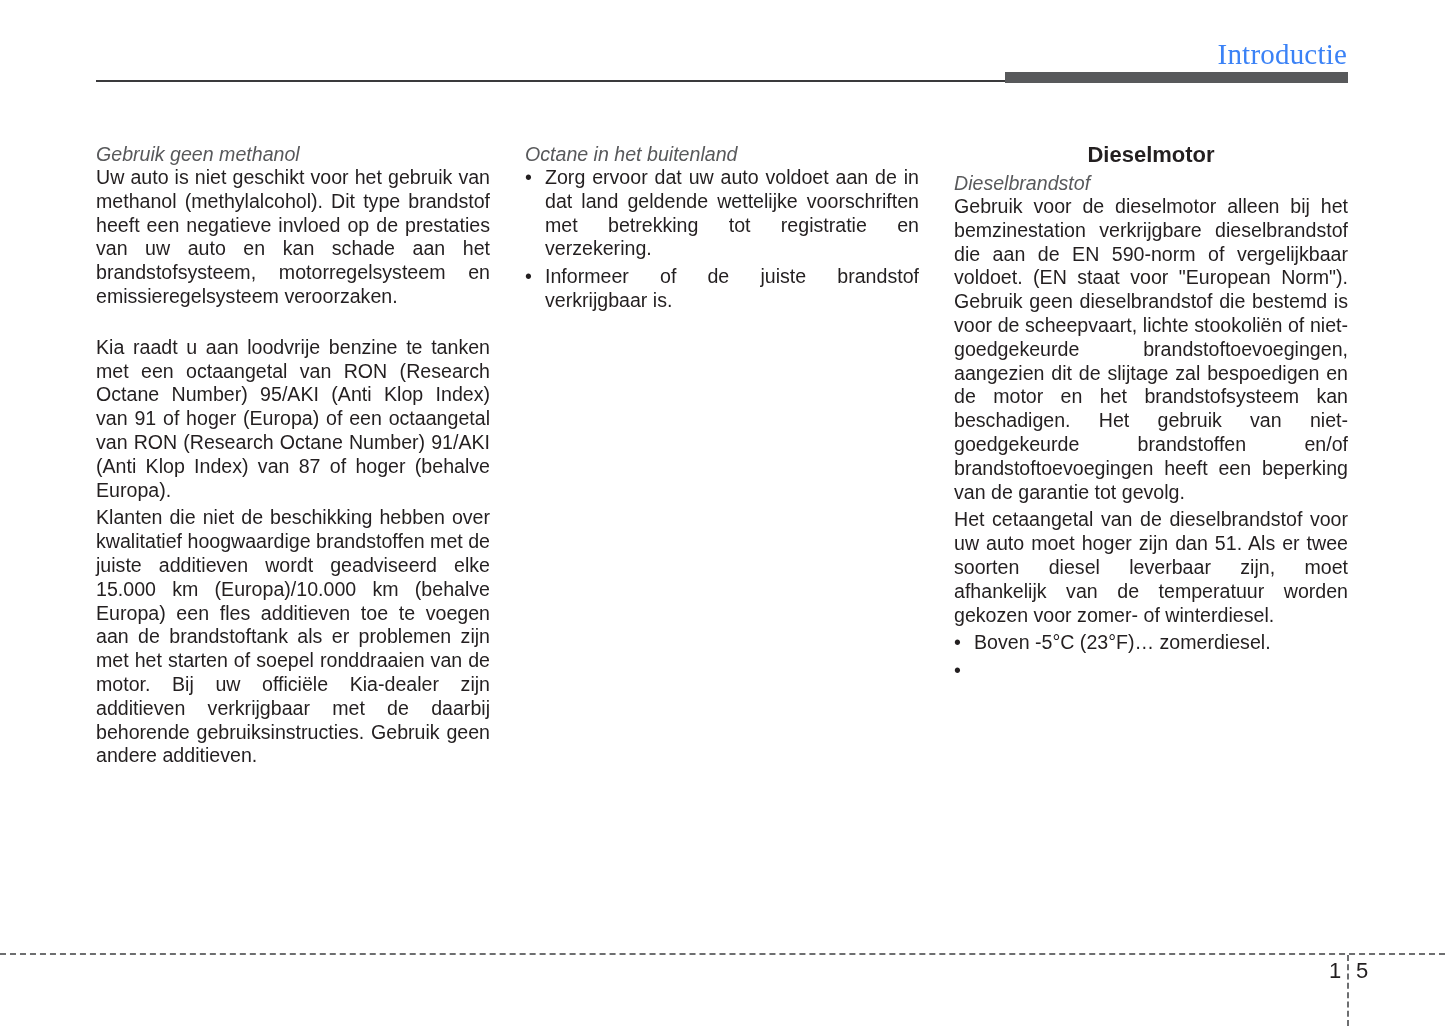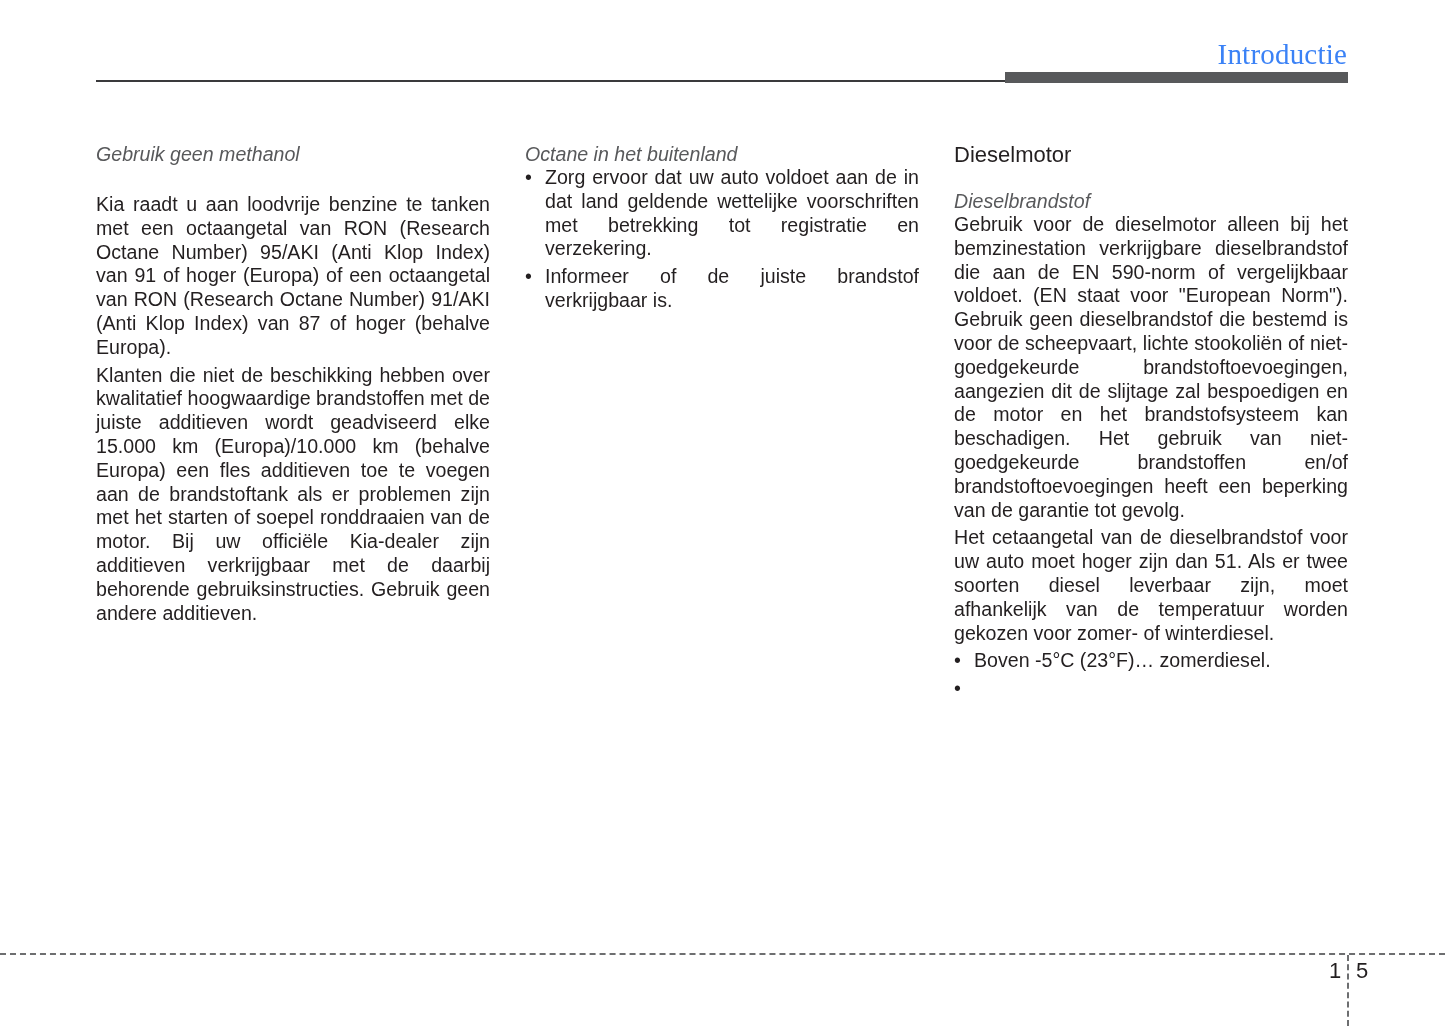--- a/index.html
+++ b/index.html
@@ -9,21 +9,21 @@
                   font-size: 29px; color: #3b82f6; letter-spacing: 0.2px; }
   .header-rule-thin { position: absolute; left: 96px; top: 80px; width: 910px; height: 2px; background: #3a3a3c; }
   .header-rule-thick { position: absolute; left: 1005px; top: 72px; width: 343px; height: 11px; background: #58595b; }
 
   .col { position: absolute; top: 142px; width: 394px; font-size: 19.6px; line-height: 23.8px; }
   .col1 { left: 96px; }
   .col2 { left: 525px; }
   .col3 { left: 954px; }
 
   .subhead { font-style: italic; font-weight: normal; color: #58595b; font-size: 19.6px; line-height: 24px; margin: 0; }
-  .section-title { font-weight: normal; font-size: 22px; line-height: 26px; color: #231f20; margin: 0 0 21px 0; }
+  .section-title { font-weight: bold; font-size: 22px; line-height: 26px; color: #231f20; margin: 0 0 3px 0; text-align: center; }
   p.body { margin: 0 0 4px 0; text-align: justify; text-align-last: left; hyphens: none; }
   .block { margin-bottom: 27px; }
   ul.bullets { list-style: none; margin: 0; padding: 0; }
   ul.bullets li { position: relative; padding-left: 20px; margin-bottom: 4px; text-align: justify; text-align-last: left; }
   ul.bullets li .dot { position: absolute; left: 0; top: 0; }
 
   .footer-rule { position: absolute; left: 0; top: 953px; width: 1445px; height: 0; border-top: 2px dashed #6d6e70; }
   .footer-vrule { position: absolute; left: 1347px; top: 955px; height: 71px; width: 0; border-left: 2px dashed #6d6e70; }
   .page-chapter { position: absolute; left: 1329px; top: 958px; font-size: 22px; color: #231f20; }
   .page-num { position: absolute; left: 1356px; top: 958px; font-size: 22px; color: #231f20; }
@@ -33,20 +33,21 @@
 
 <div>
   <div class="header-title">Introductie</div>
   <div class="header-rule-thin"></div>
   <div class="header-rule-thick"></div>
 </div>
 
 <div class="col col1">
   <div class="block">
     <h3 class="subhead">Gebruik geen methanol</h3>
+    <p class="body">Uw auto is niet geschikt voor het gebruik van methanol (methylalcohol). Dit type brandstof heeft een negatieve invloed op de prestaties van uw auto en kan schade aan het brandstofsysteem, motorregelsysteem en emissieregelsysteem veroorzaken.</p>
   </div>
   <div class="block">
     <p class="body">Kia raadt u aan loodvrije benzine te tanken met een octaangetal van RON (Research Octane Number) 95/AKI (Anti Klop Index) van 91 of hoger (Europa) of een octaangetal van RON (Research Octane Number) 91/AKI (Anti Klop Index) van 87 of hoger (behalve Europa).</p>
     <p class="body">Klanten die niet de beschikking hebben over kwalitatief hoogwaardige brandstoffen met de juiste additieven wordt geadviseerd elke 15.000 km (Europa)/10.000 km (behalve Europa) een fles additieven toe te voegen aan de brandstoftank als er problemen zijn met het starten of soepel ronddraaien van de motor. Bij uw officiële Kia-dealer zijn additieven verkrijgbaar met de daarbij behorende gebruiksinstructies. Gebruik geen andere additieven.</p>
   </div>
 </div>
 
 <div class="col col2">
   <div class="block">
     <h3 class="subhead">Octane in het buitenland</h3>

